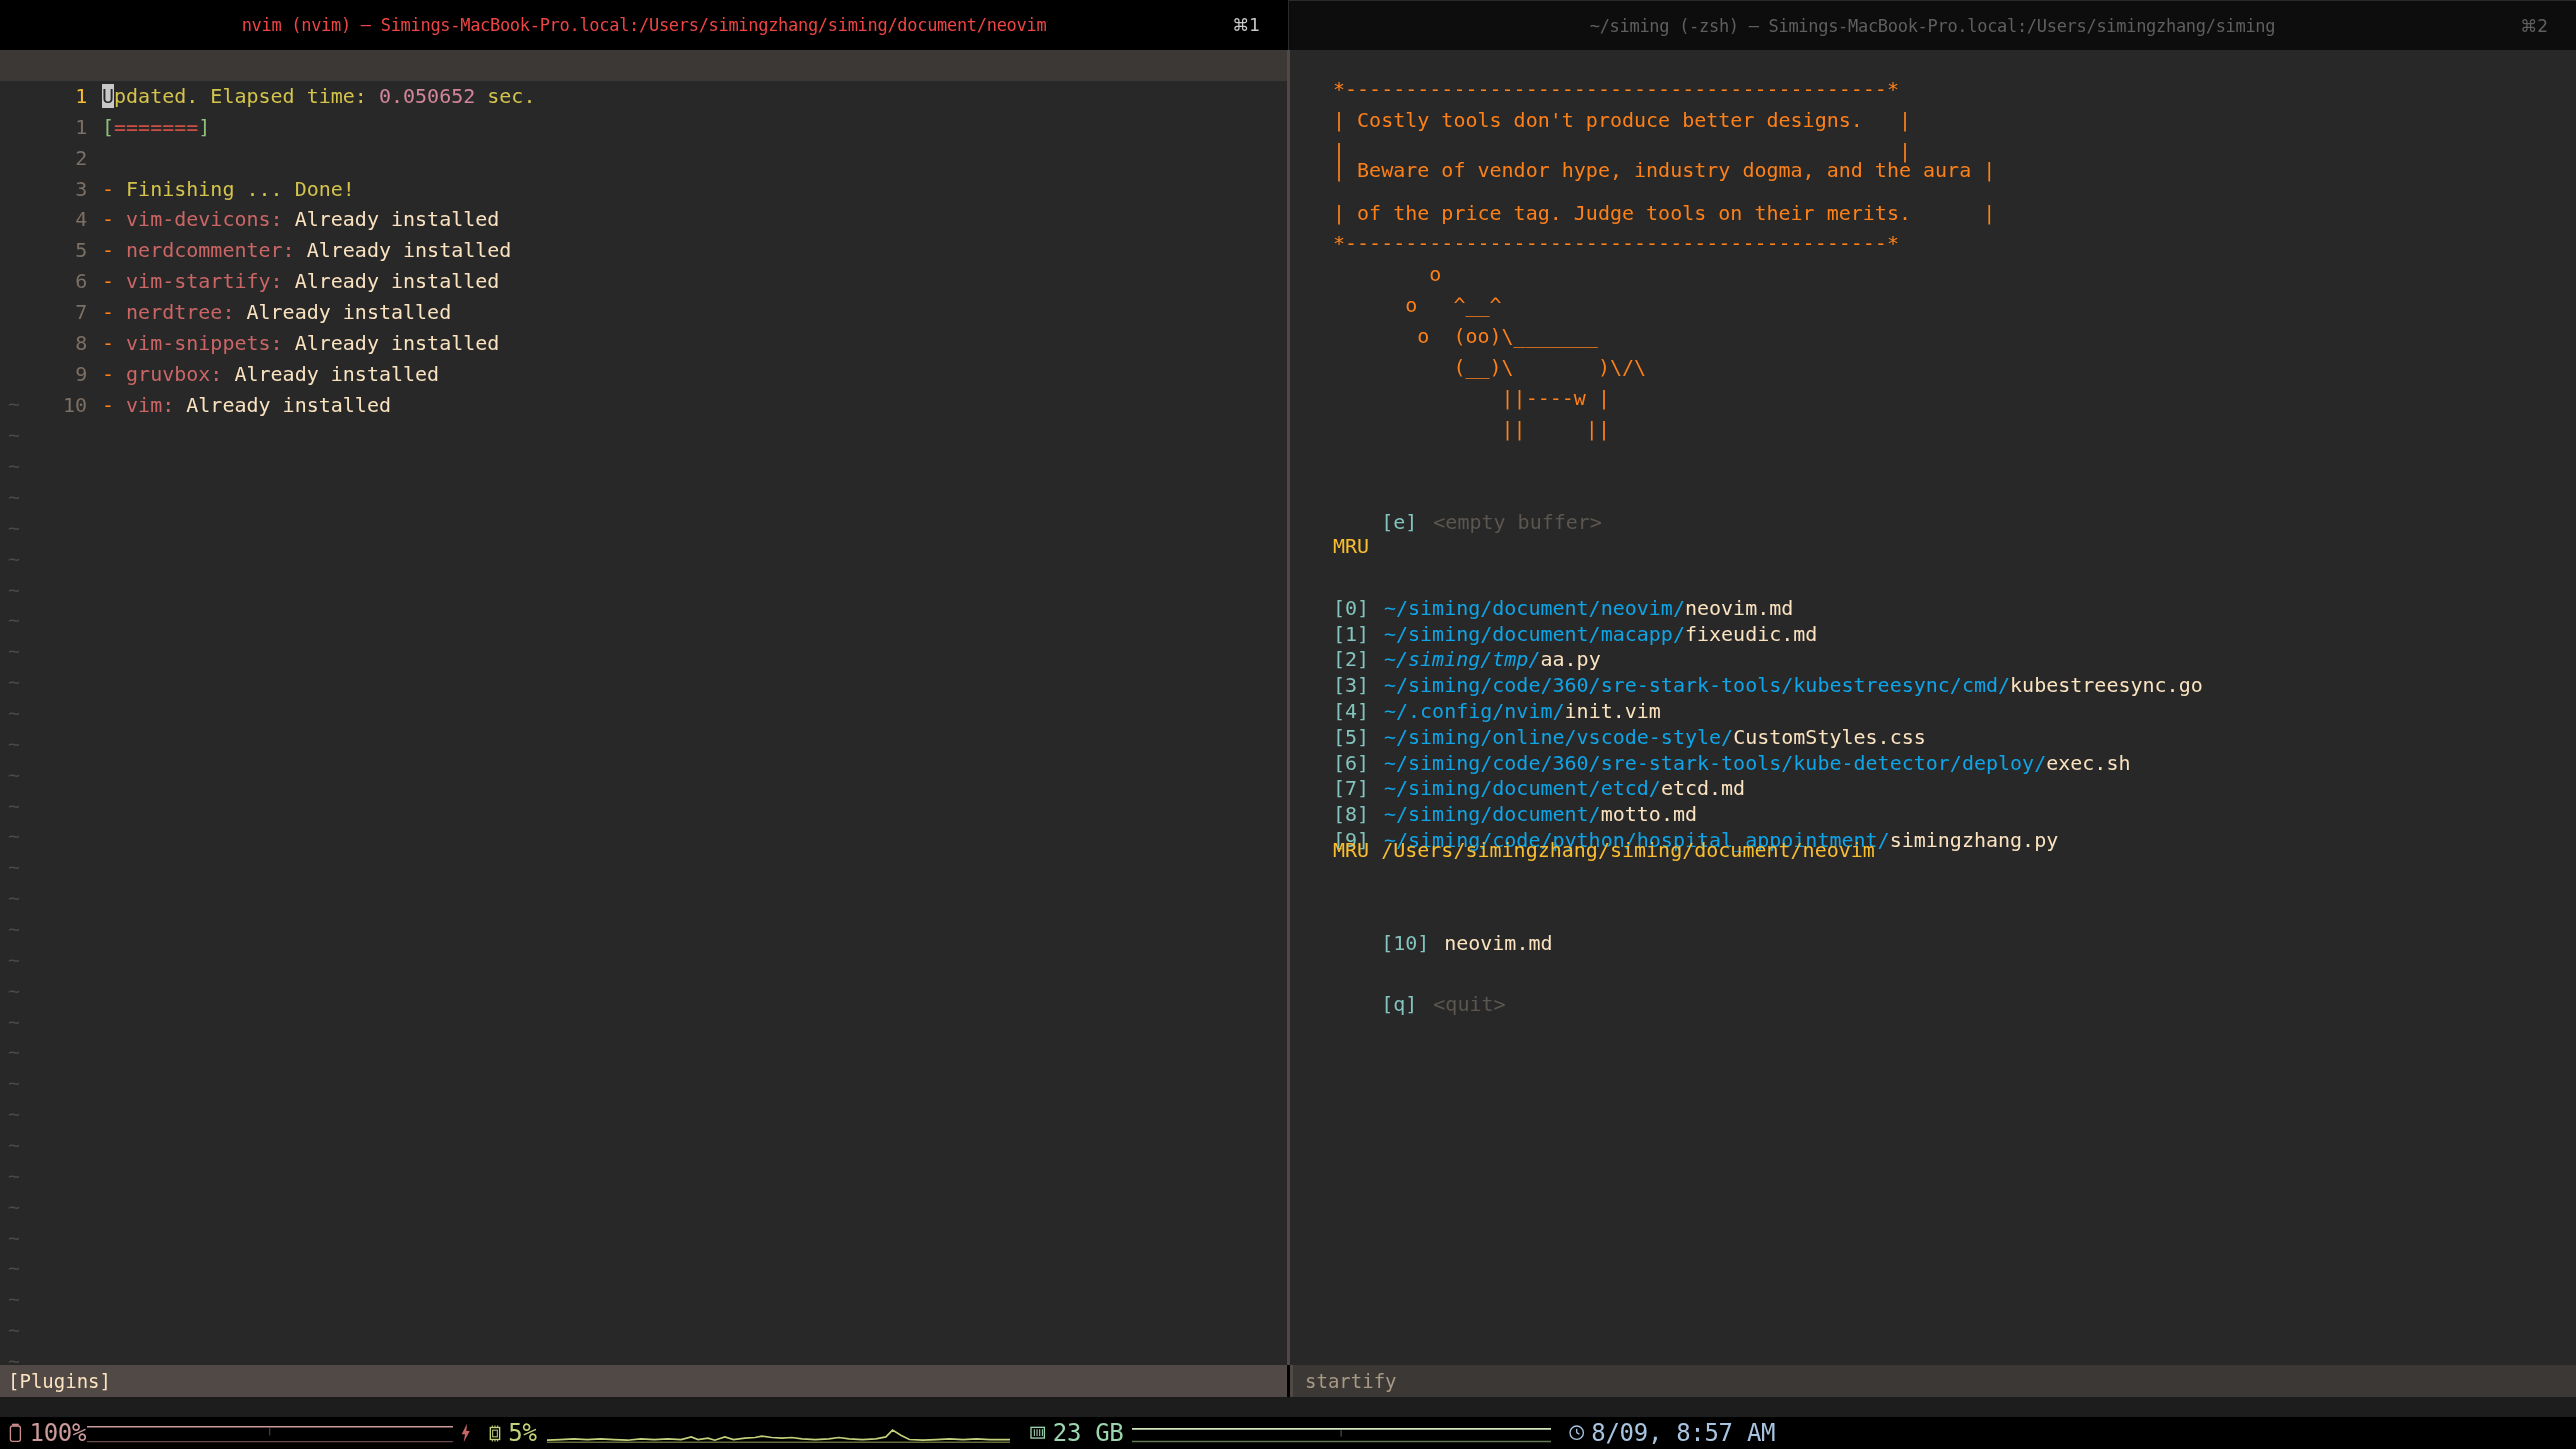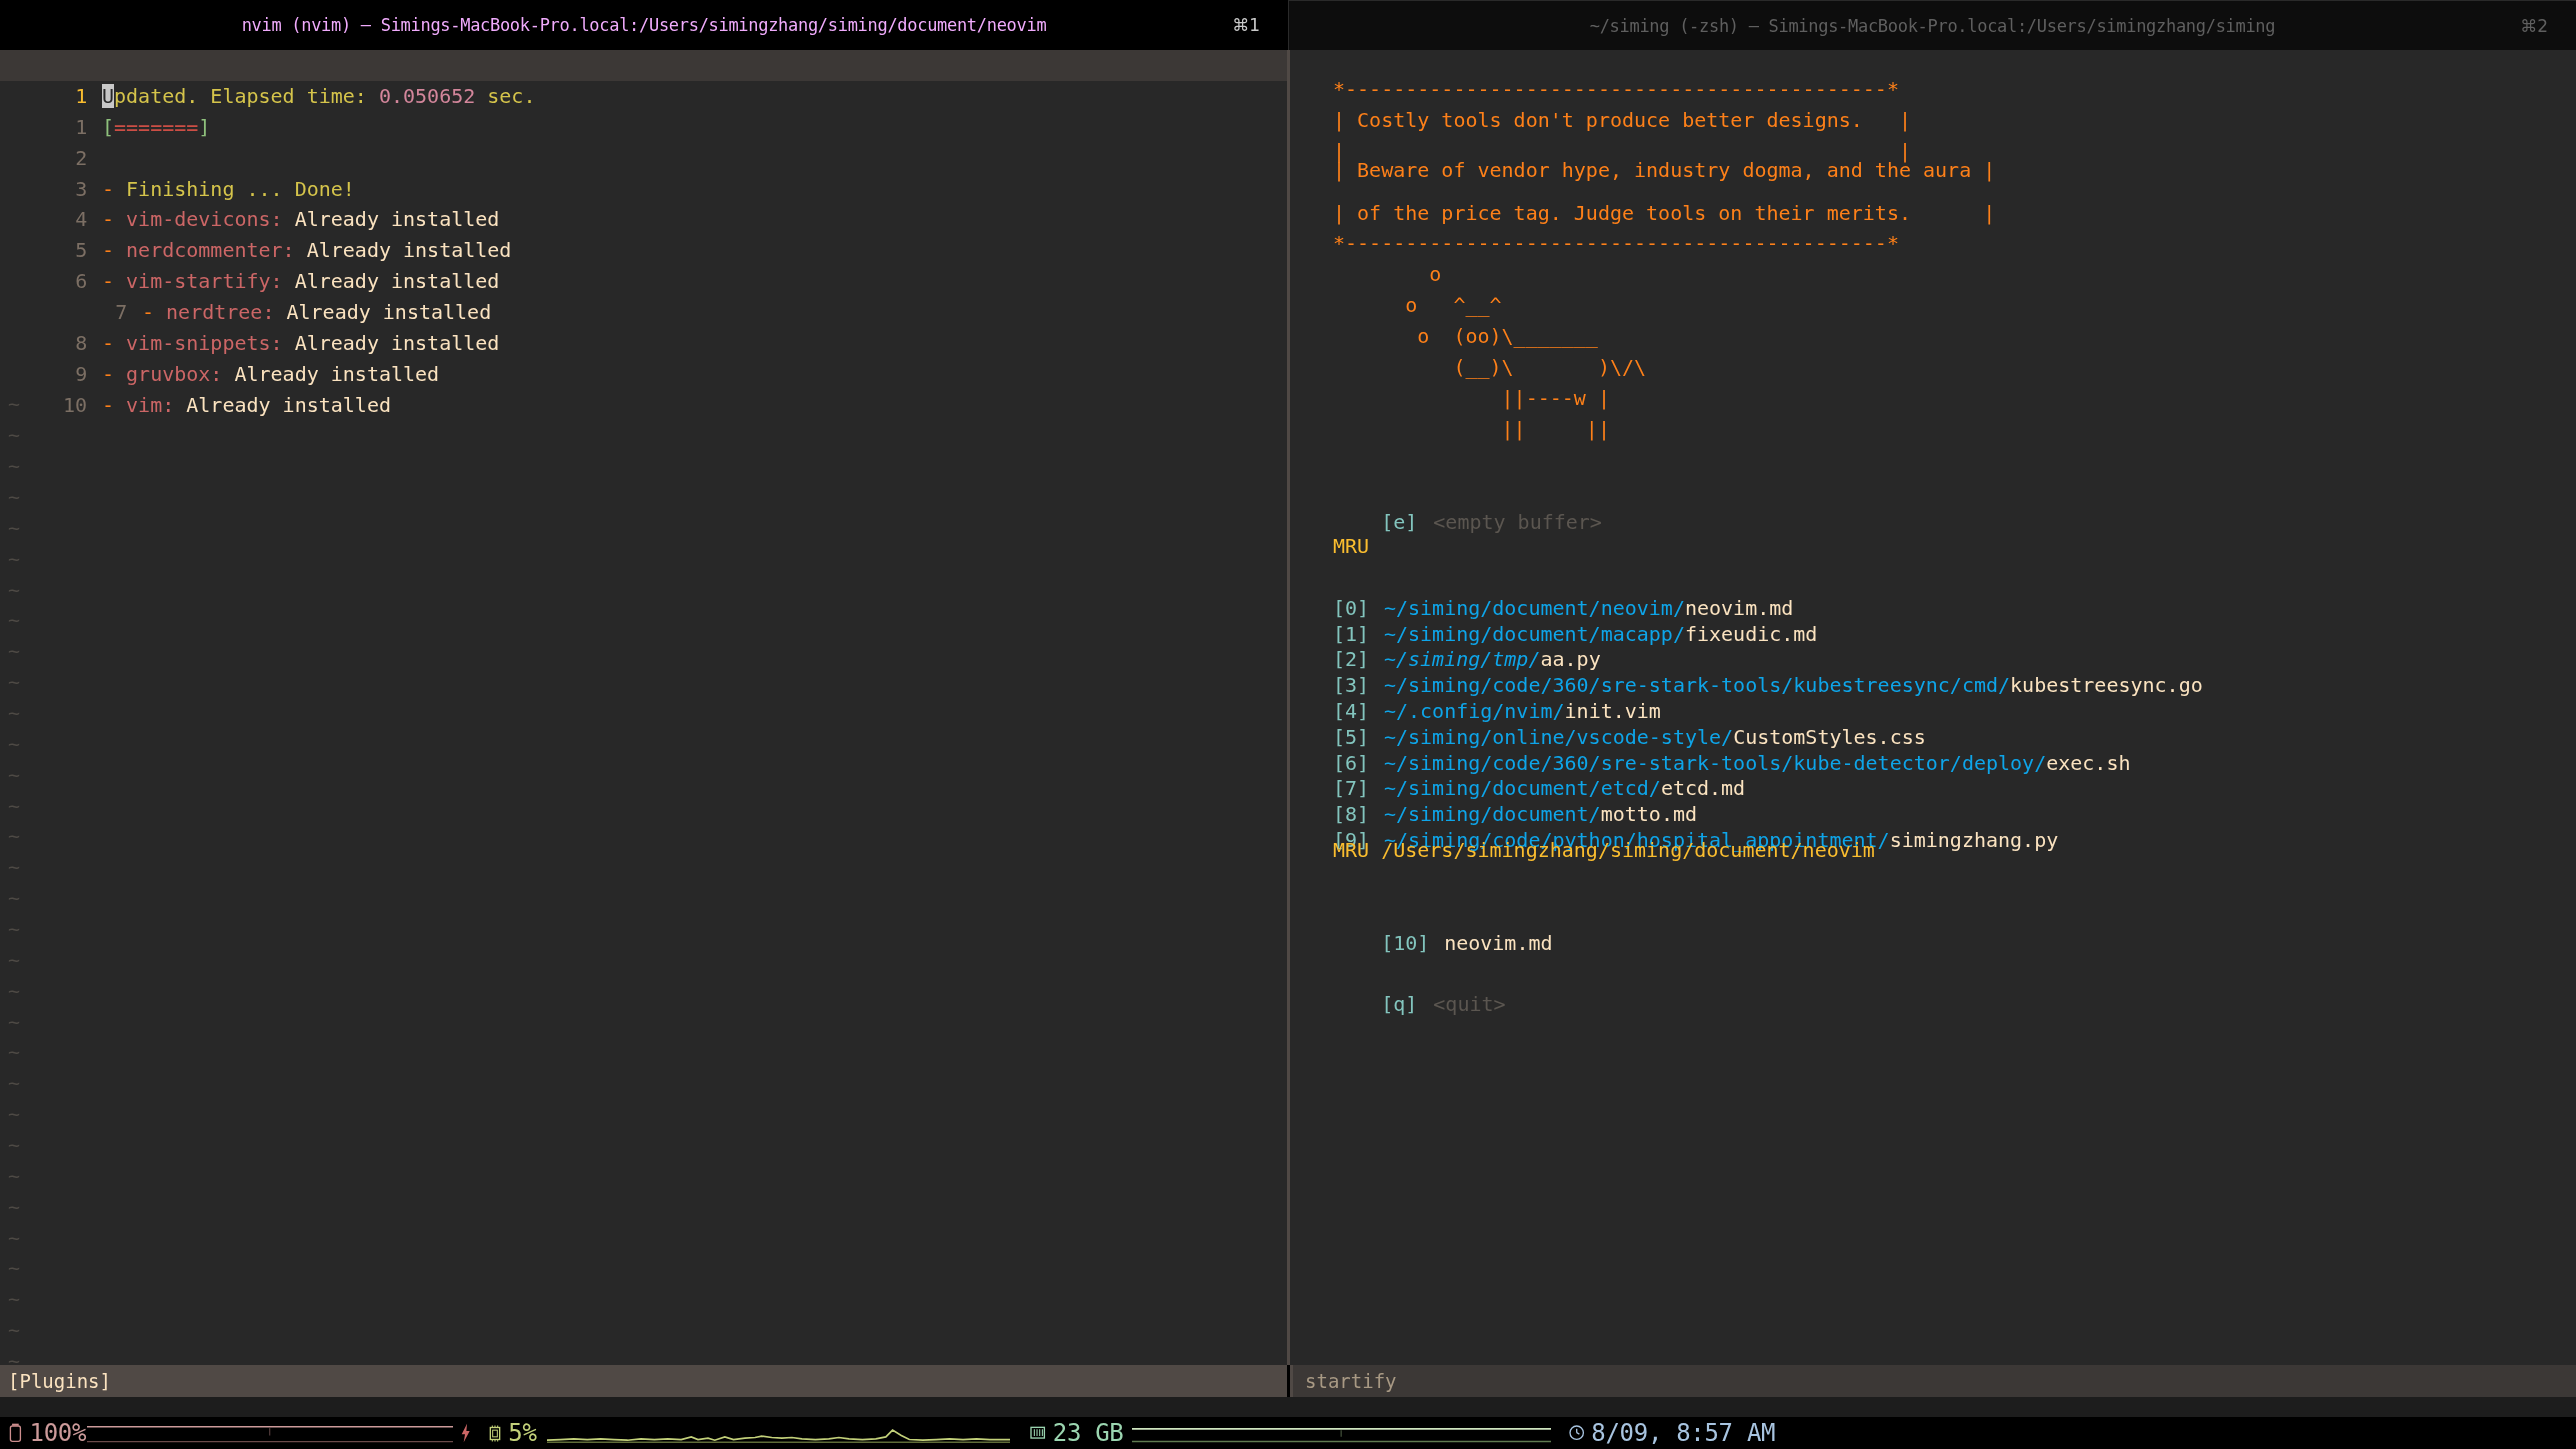--- a/index.html
+++ b/index.html
@@ -19,21 +19,21 @@
     display: flex; align-items: center; justify-content: center;
     box-sizing: border-box;
   }
   .titlebar.left  { left: 0;    width: 1288px; background:#000; }
   .titlebar.right { left: 1288px; width: 1288px; background:#0d0d0d;
                     border-left: 1.3px solid #2a2a2a; border-top: 1.3px solid #2a2a2a;}
   .title-text {
     font-family: "DejaVu Sans Mono", monospace;
     font-size: 17px; letter-spacing: -0.3px;
   }
-  .titlebar.left  .title-text { color: #f0abfc; }
+  .titlebar.left  .title-text { color: #ef4444; }
   .titlebar.right .title-text { color: #5f5f5f; }
   .title-badge {
     position: absolute; right: 28px; top: 50%; transform: translateY(-50%);
     font-size: 17px; font-family: "DejaVu Sans", sans-serif;
   }
   .titlebar.left  .title-badge { color: #c9c9c9; }
   .titlebar.right .title-badge { color: #5f5f5f; }
 
   
   .pane {
@@ -157,21 +157,21 @@
 
   <div class="vimline" style="top:123px;">
     <span class="lnum">4</span><span class="c-orange">-</span><span> </span><span class="c-salmon">vim-devicons:</span><span> </span><span class="c-cream">Already installed</span>
   </div>
   <div class="vimline" style="top:154px;">
     <span class="lnum">5</span><span class="c-orange">-</span><span> </span><span class="c-salmon">nerdcommenter:</span><span> </span><span class="c-cream">Already installed</span>
   </div>
   <div class="vimline" style="top:185px;">
     <span class="lnum">6</span><span class="c-orange">-</span><span> </span><span class="c-salmon">vim-startify:</span><span> </span><span class="c-cream">Already installed</span>
   </div>
-  <div class="vimline" style="top:216px;margin-left:40px;">
+  <div class="vimline" style="top:216px;">
     <span class="lnum">7</span><span class="c-orange">-</span><span> </span><span class="c-salmon">nerdtree:</span><span> </span><span class="c-cream">Already installed</span>
   </div>
   <div class="vimline" style="top:247px;">
     <span class="lnum">8</span><span class="c-orange">-</span><span> </span><span class="c-salmon">vim-snippets:</span><span> </span><span class="c-cream">Already installed</span>
   </div>
   <div class="vimline" style="top:278px;">
     <span class="lnum">9</span><span class="c-orange">-</span><span> </span><span class="c-salmon">gruvbox:</span><span> </span><span class="c-cream">Already installed</span>
   </div>
   <div class="vimline" style="top:309px;">
     <span class="lnum">10</span><span class="c-orange">-</span><span> </span><span class="c-salmon">vim:</span><span> </span><span class="c-cream">Already installed</span>

